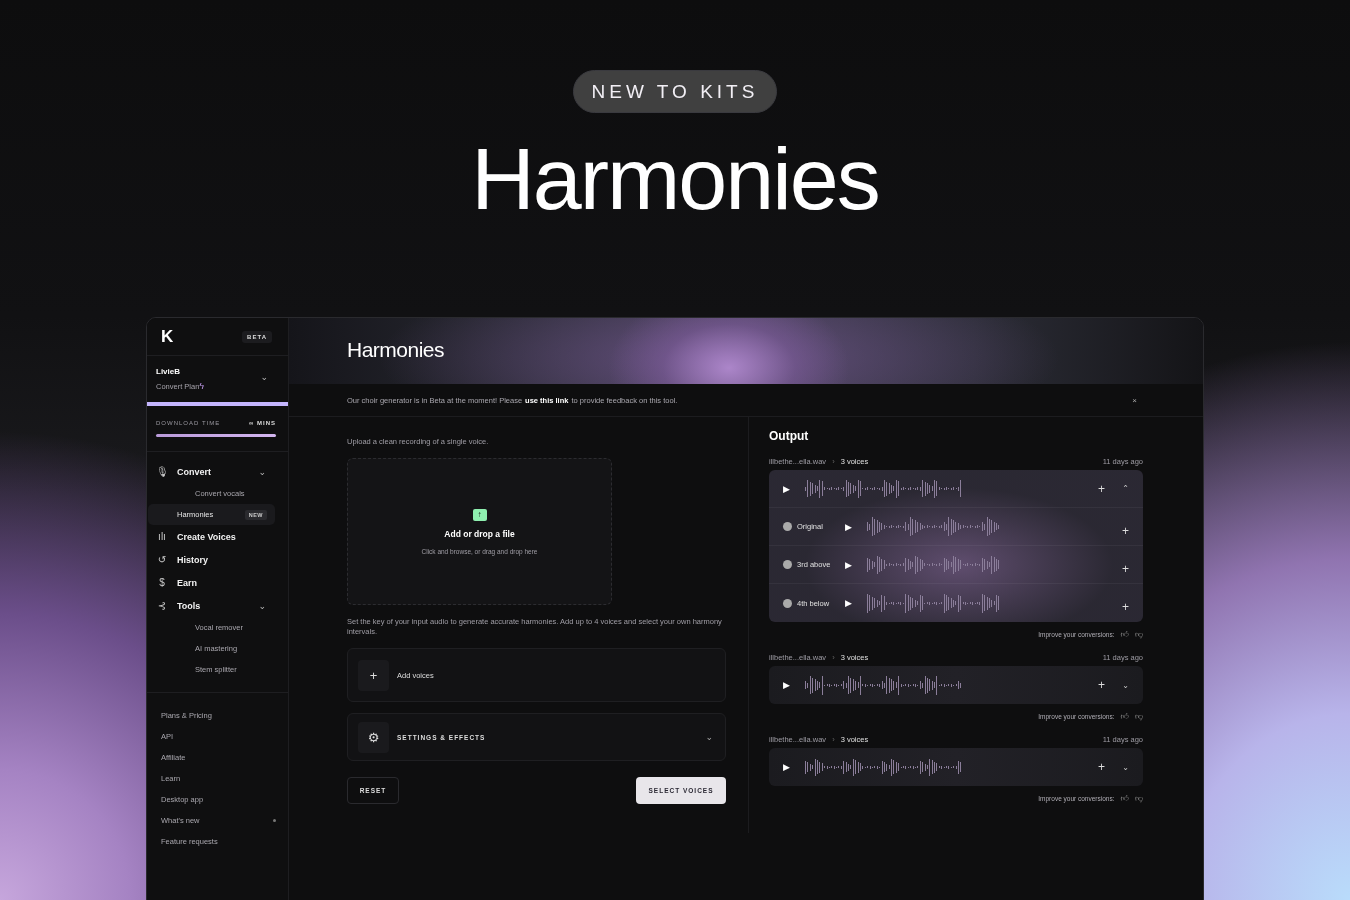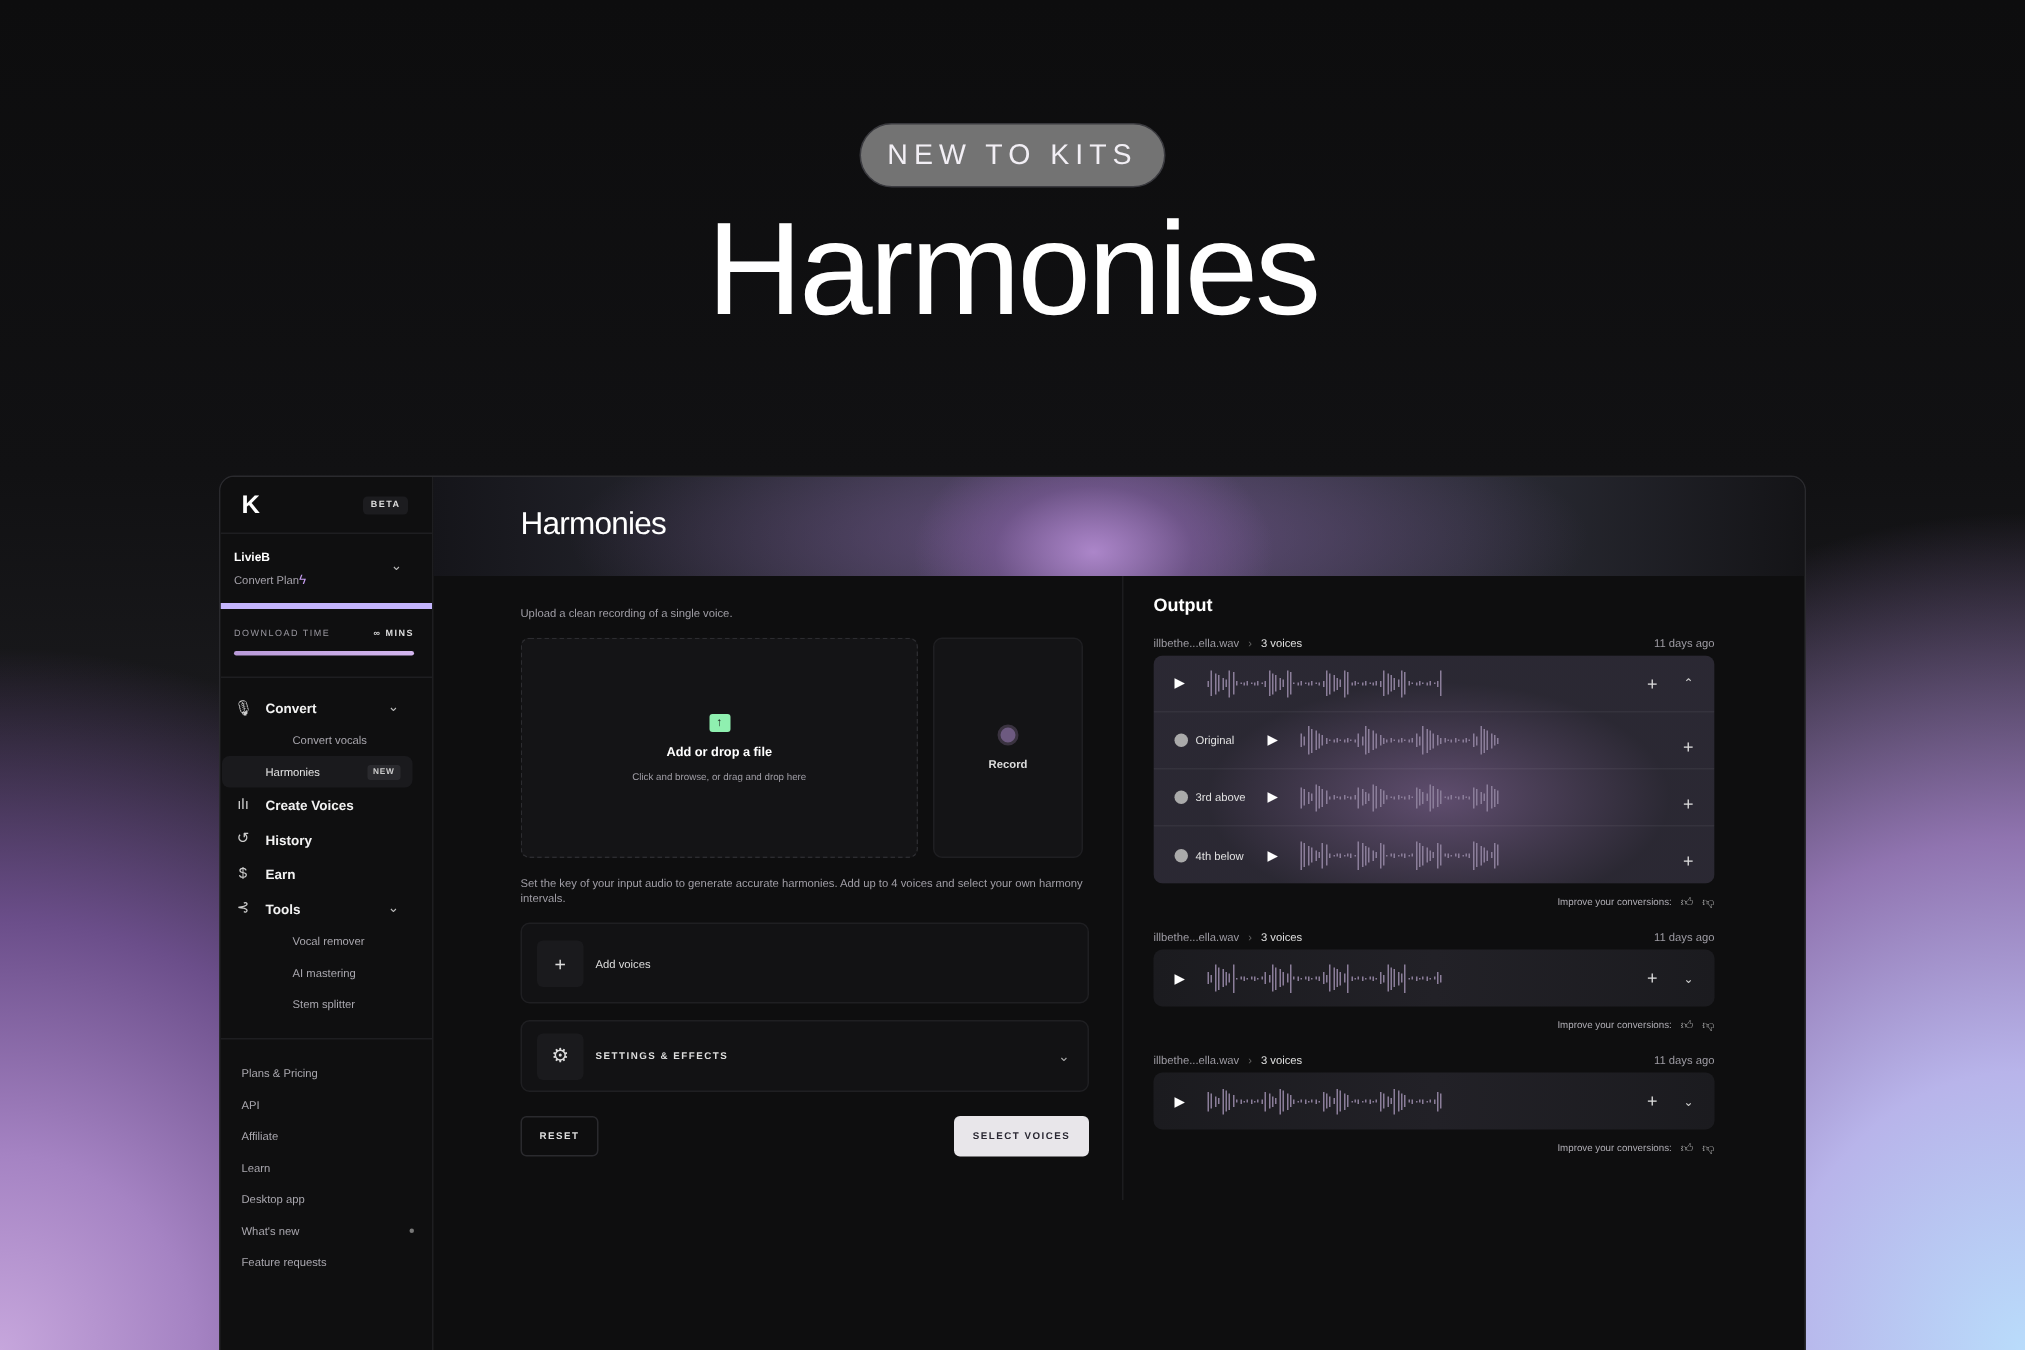--- a/index.html
+++ b/index.html
@@ -11,22 +11,21 @@
     background:
       radial-gradient(ellipse 520px 520px at 0px 900px, #c6a6dc 0%, #a583c3 25%, #6b4e8a 55%, rgba(40,30,55,0) 90%),
       radial-gradient(ellipse 560px 620px at 1350px 900px, #b9dcfb 0%, #b8b4ea 30%, #9074b0 55%, rgba(40,30,55,0) 90%),
       linear-gradient(180deg, #0d0d0e 0%, #111113 35%, #1a1a1d 55%, #201d25 70%, #2a2433 100%);
   }
   .hero-badge {
     position: absolute; left: 573px; top: 70px; width: 204px; height: 43px;
     border: 1.5px solid #3a3a3f; border-radius: 22px;
     display: flex; align-items: center; justify-content: center;
     font-size: 19px; letter-spacing: 4px; color: #f2eff5; font-weight: 500;
-    background: #737373;
-    margin-top: 12px;
+    background: #404040;
   }
   .hero-title {
     position: absolute; left: 0; right: 0; top: 128px; text-align: center;
     font-size: 88px; font-weight: 500; letter-spacing: -2px; color: #fff;
   }
 
   
   .app {
     position: absolute; left: 146px; top: 317px; width: 1058px; height: 600px;
     background: #0e0e0f; border: 1px solid #2a2a2e; border-radius: 10px 10px 0 0;
@@ -186,33 +185,35 @@
           <span class="dot"></span>
         </div>
       <div class="sb-link">Feature requests</div>
     </div>
   </aside>
 
   <main class="main">
     <div class="banner">
       <div class="banner-title">Harmonies</div>
     </div>
+    <div class="notice">
+      <span>Our choir generator is in Beta at the moment! Please</span>
+      <b>use this link</b>
+      <span>to provide feedback on this tool.</span>
+      <span class="close">×</span>
+    </div>
     <div class="cols">
       <section class="col-in">
         <div class="sub">Upload a clean recording of a single voice.</div>
         <div class="inputs">
           <div class="drop">
             <div class="folder">↑</div>
             <div class="drop-title">Add or drop a file</div>
             <div class="drop-sub">Click and browse, or drag and drop here</div>
           </div>
-          <div class="record">
-            <div class="rec-dot"></div>
-            <div class="rec-lbl">Record</div>
-          </div>
         </div>
         <div class="choir">
           <div class="sub">Set the key of your input audio to generate accurate harmonies. Add up to 4 voices and select your own harmony intervals.</div>
           <div class="card voices">
             <div class="sq">+</div>
             <span class="t">Add voices</span>
           </div>
           <div class="card settings">
             <div class="sq">⚙</div>
             <span class="t caps">SETTINGS &amp; EFFECTS</span>

